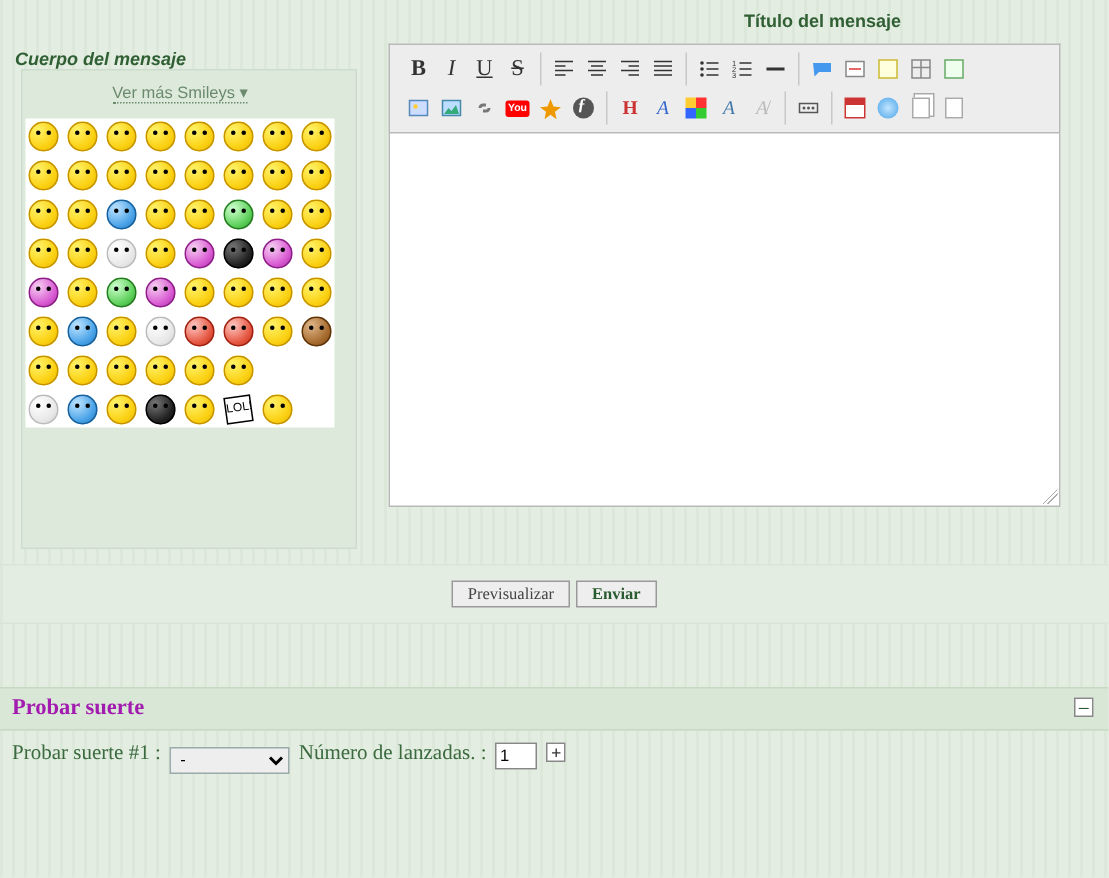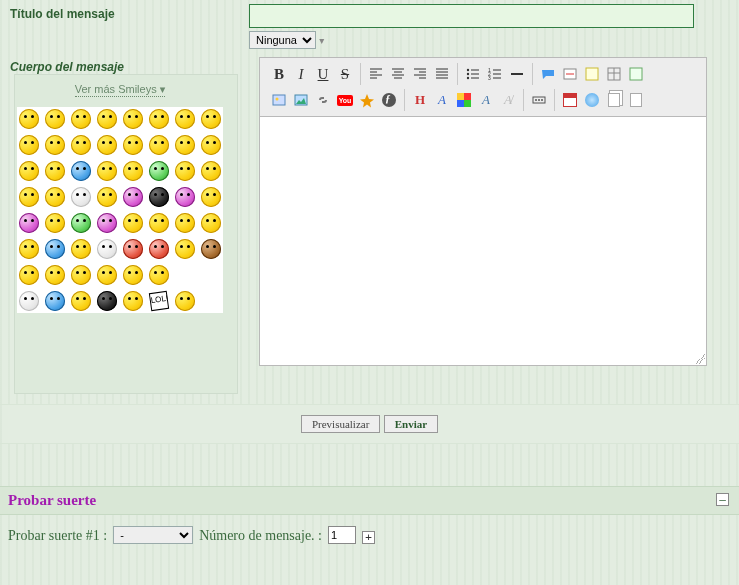--- a/index.html
+++ b/index.html
@@ -156,21 +156,21 @@
     font: bold 15px Georgia, serif;
     color: #a21caf;
   }
   .collapse {
     position: absolute; right: 10px; top: 6px;
     width: 13px; height: 13px;
     border: 1px solid #888; background: #fff;
     font: 11px/11px monospace; text-align: center;
     cursor: pointer;
   }
-  .luckrow { padding: 8px; display: flex; align-items: flex-end; gap: 6px; font: 14px Georgia, serif; color: #3a6a3e;}
+  .luckrow { padding: 8px; display: flex; align-items: flex-start; gap: 6px; font: 14px Georgia, serif; color: #3a6a3e;}
   .luckrow select { font-size: 11px; width: 80px; }
   .numbox { width: 28px; height: 18px; border:1px solid #888; font-size:11px; padding:0 2px;}
   .plusbox {
     width: 13px; height: 13px;
     border: 1px solid #888; background: #fff;
     font: 11px/11px monospace; text-align: center;
     cursor: pointer; color:#333;
   }
   .yt{background:#f00;color:#fff;font:bold 7px/11px Arial;width:16px;height:11px;border-radius:2px;text-align:center;}
   .fl{width:14px;height:14px;border-radius:50%;background:#555;position:relative;}
@@ -179,29 +179,20 @@
   .cal{width:14px;height:14px;background:#fff;border:1px solid #c33;position:relative;}
   .cal::before{content:"";position:absolute;top:0;left:0;right:0;height:4px;background:#c33;}
   .globe{width:14px;height:14px;border-radius:50%;background:radial-gradient(circle,#bfe4ff,#4aa3e8);}
   .page{width:12px;height:14px;background:#fff;border:1px solid #aaa;}
 </style>
 </head>
 <body>
 
 <div class="row">
   <div class="lbl">Título del mensaje</div>
-  <div class="rcol">
-    <input class="title-input" value="" style="">
-    <div>
-      <select class="sm">
-        <option>Ninguna</option>
-      </select>
-      <span style="font-size:10px;color:#888;">▾</span>
-    </div>
-  </div>
 </div>
 
 <div class="row" style="align-items:flex-start;">
   <div style="width:245px;">
     <div class="lbl" style="width:auto;font-style:italic;">Cuerpo del mensaje</div>
     <div class="smiley-panel">
       <span class="more-link">Ver más Smileys ▾</span>
       <div class="smileys" id="smileys">
           <div class="face y"></div>
           <div class="face y"></div>
@@ -453,16 +444,16 @@
 <div class="luckbar">
   <h2>Probar suerte</h2>
   <div class="collapse">–</div>
 </div>
 
 <div class="luckrow">
   <span>Probar suerte #1 :</span>
   <select class="sm">
     <option>-</option>
   </select>
-  <span>Número de mensaje. :</span>
+  <span>Número de lanzadas. :</span>
   <input class="numbox" value="1" style="">
   <span class="plusbox">+</span>
 </div>
 
 </body></html>

